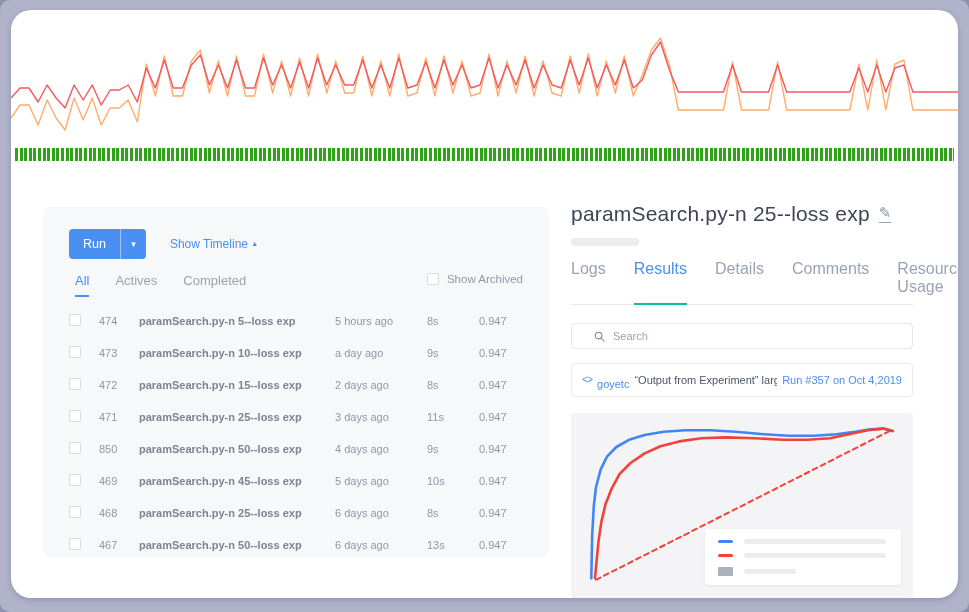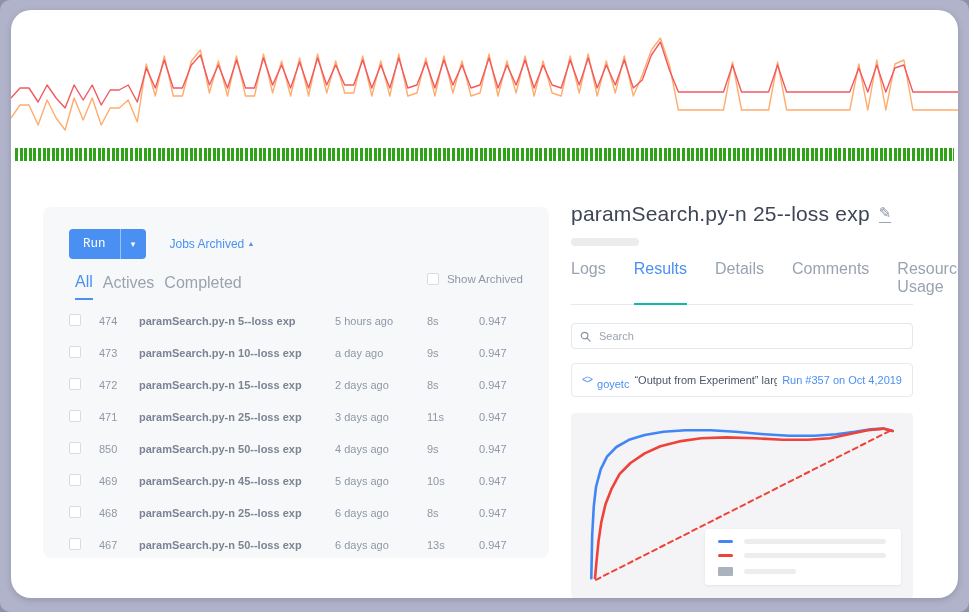--- a/index.html
+++ b/index.html
@@ -11,30 +11,30 @@
 
   
   #spark { position:absolute; left:0; top:20px; width:947px; height:120px; display:block; }
   #strip { position:absolute; left:4px; right:4px; top:138px; height:13px; }
 
   
   .jobs-panel { position:absolute; left:32px; top:197px; width:506px; height:351px;
                 background:#f7f8f9; border-radius:8px; padding:22px 10px 0 26px; }
   .run-row { display:flex; align-items:center; height:30px; }
   .run-split { display:inline-flex; }
-  .run-btn { background:#4a90f2; color:#fff; border:none; font-family:Liberation Mono, monospace; font-size:12.5px;
+  .run-btn { background:#4a90f2; color:#fff; border:none; font-family:Liberation Sans, sans-serif; font-size:12.5px;
              height:30px; padding:0 14px; border-radius:4px 0 0 4px; cursor:pointer; }
   .run-caret { background:#4a90f2; color:#fff; border:none; border-left:1px solid rgba(255,255,255,.45);
                width:26px; height:30px; border-radius:0 4px 4px 0; font-size:9px; cursor:pointer; }
   .timeline-toggle { margin-left:24px; color:#4a90f2; font-size:12px; text-decoration:none; cursor:pointer; }
   .timeline-toggle .up { font-size:7px; vertical-align:2px; }
 
   .filter-row { display:flex; justify-content:space-between; align-items:flex-start; margin-top:14px;
                 height:24px; padding-right:16px; }
-  .tabs { display:flex; gap:10px; margin-left:6px; font-size:16px;align-items:center; }
+  .tabs { display:flex; gap:26px; margin-left:6px; font-size:13px; }
   .tab { color:#9aa3b2; padding-bottom:7px; cursor:pointer; }
   .tab.active { color:#4a90f2; border-bottom:2px solid #4a90f2; }
   .archived { display:flex; align-items:flex-end; gap:8px; color:#8f97a8; font-size:11.5px; cursor:pointer; }
   .cbox { width:12px; height:12px; background:#fff; border:1px solid #d7dce3; border-radius:2px; display:inline-block; }
 
   #rows { margin-top:8px; }
   .row { display:grid; grid-template-columns:30px 40px 1fr 92px 52px 60px; align-items:center;
          height:32px; font-size:11px; color:#8f97a8; }
   .rname { color:#7b8494;font-weight:bold; }
 
@@ -43,21 +43,21 @@
   .title-row { display:flex; align-items:center; gap:9px; }
   .title-row h1 { font-size:21px; font-weight:500; color:#3e4557; letter-spacing:.2px; white-space:nowrap; }
   .edit { color:#8a93a5; font-size:15px; border-bottom:1px solid #9aa3b2; line-height:1.1; cursor:pointer; }
   .pill { width:68px; height:8px; background:#ececee; border-radius:4px; margin-top:12px; }
   .dtabs { margin-top:14px; display:flex; gap:28px; font-size:16px; color:#9aa3b2;
            border-bottom:1px solid #e8eaee; }
   .dtab { padding-bottom:8px; cursor:pointer; }
   .dtab.active { color:#4a90f2; border-bottom:2px solid #14b8a6; margin-bottom:-1px; }
 
   .search { margin-top:18px; height:26px; border:1px solid #e3e6ea; border-radius:4px; background:#fff;
-            display:flex; align-items:center; padding:0 8px; gap:8px; }
+            display:flex; align-items:center; padding:0 22px; gap:8px; }
   .search input { border:none; outline:none; flex:1; font-family:inherit; font-size:11px; color:#4d5668; background:transparent; }
   .search input::placeholder { color:#9aa3b2; }
 
   .comment { margin-top:14px; border:1px solid #e8eaee; border-radius:4px; background:#fff;
              display:flex; align-items:center; gap:5px; padding:6px 10px; font-size:11px; cursor:pointer; }
   .code { color:#4a90f2; font-family:"Liberation Mono", monospace; font-size:10px; letter-spacing:-1px; }
   .user { color:#4a90f2; text-decoration:none;margin-top:8px; }
   .ctext { color:#4d5668; white-space:nowrap; overflow:hidden; flex:1; }
   .runlink { color:#4a90f2; text-decoration:none; white-space:nowrap;text-align:right; }
 
@@ -83,21 +83,21 @@
         <polyline points="0.0,68 9.0,58 18.0,58 27.1,72 36.1,55 45.1,68 54.1,78 63.1,55 72.2,70 81.2,55 90.2,75 99.2,60 108.2,60 117.2,55 126.3,72 135.3,38 144.3,58 153.3,30 162.3,58 171.4,58 180.4,35 189.4,25 198.4,55 207.4,35 216.5,58 225.5,30 234.5,58 243.5,58 252.5,28 261.6,55 270.6,35 279.6,58 288.6,32 297.6,58 306.6,28 315.7,55 324.7,35 333.7,55 342.7,55 351.7,30 360.8,58 369.8,35 378.8,58 387.8,28 396.8,58 405.9,55 414.9,32 423.9,58 432.9,30 441.9,55 451.0,35 460.0,58 469.0,55 478.0,28 487.0,58 496.0,35 505.1,55 514.1,30 523.1,58 532.1,35 541.1,55 550.2,58 559.2,30 568.2,55 577.2,28 586.2,58 595.3,35 604.3,55 613.3,30 622.3,58 631.3,50 640.4,25 649.4,12 658.4,40 667.4,62 676.4,62 685.4,62 694.5,62 703.5,62 712.5,62 721.5,35 730.5,62 739.6,62 748.6,62 757.6,62 766.6,35 775.6,62 784.7,62 793.7,62 802.7,62 811.7,62 820.7,62 829.8,62 838.8,62 847.8,38 856.8,62 865.8,35 874.8,62 883.9,38 892.9,35 901.9,62 910.9,62 919.9,62 929.0,62 938.0,62 947.0,62" fill="none" stroke="#f2595f" stroke-width="1.4" stroke-linejoin="round"></polyline>
       </svg>
     <div id="strip" style="background: repeating-linear-gradient(90deg, rgb(47, 163, 23) 0px, rgb(47, 163, 23) 3px, transparent 3px, transparent 4.6px);"></div>
 
     <div class="jobs-panel">
       <div class="run-row">
         <div class="run-split">
           <button class="run-btn">Run</button>
           <button class="run-caret"><span>▾</span></button>
         </div>
-        <a class="timeline-toggle"><span>Jobs Archived</span> <span class="up">▲</span></a>
+        <a class="timeline-toggle"><span>Show Timeline</span> <span class="up">▲</span></a>
       </div>
 
       <div class="filter-row">
         <div id="left-tabs" class="tabs">
             <span class="tab active">All</span>
             <span class="tab">Actives</span>
             <span class="tab">Completed</span>
           </div>
         <label class="archived">
           <span class="cbox"></span>

